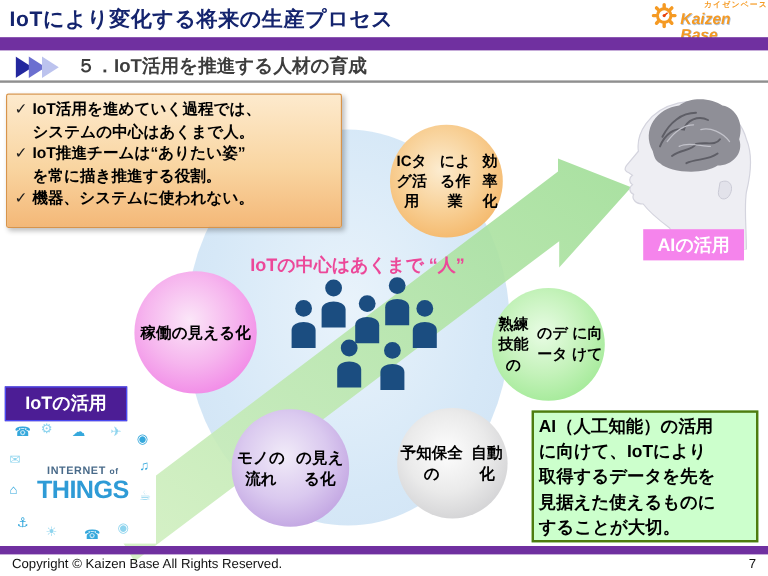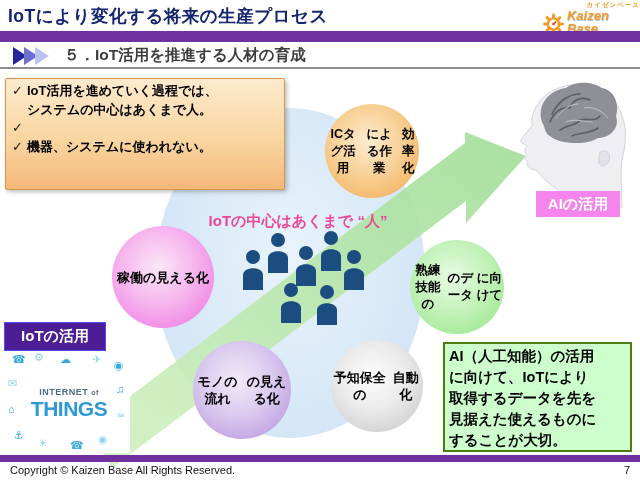--- a/index.html
+++ b/index.html
@@ -6,21 +6,21 @@
   #slide{position:relative;width:640px;height:480px;background:#ffffff;overflow:hidden;
          font-family:"Liberation Sans","DejaVu Sans",sans-serif;}
 
   
   .title{position:absolute;left:8px;top:4px;font-size:17.5px;font-weight:bold;color:#14246e;letter-spacing:0.5px;}
   .top-bar{position:absolute;left:0;top:31px;width:640px;height:11px;background:#7030a0;}
   .subtitle{position:absolute;left:64px;top:45px;font-size:15.5px;font-weight:bold;color:#3d3d3d;}
   .chevrons{position:absolute;left:13px;top:46px;}
   .subtitle-rule{position:absolute;left:0;top:67px;width:640px;height:2px;background:#8f8f8f;}
 
-  .logo{position:absolute;left:543px;top:2px;display:flex;align-items:flex-end;gap:3px;}
+  .logo{position:absolute;left:543px;top:2px;display:flex;align-items:flex-start;gap:3px;}
   .logo-text{display:flex;flex-direction:column;line-height:1;}
   .logo-kana{font-size:6.5px;font-weight:bold;color:#f59a23;text-align:right;letter-spacing:1px;}
   .logo-name{font-size:13px;font-weight:bold;font-style:italic;color:#f59a23;text-shadow:0.5px 0.5px 0 #b0c4de;}
 
   
   .big-ellipse{position:absolute;left:155px;top:108px;width:270px;height:330px;border-radius:50%;
     background:radial-gradient(ellipse at 50% 45%, #e9f3fb 0%, #d6e8f7 60%, #cfe2f4 100%);}
   .arrow-svg{position:absolute;left:0;top:0;width:640px;height:480px;}
 
   .bubble{position:absolute;border-radius:50%;display:flex;flex-direction:row;align-items:center;
@@ -229,20 +229,24 @@
   <div class="checklist">
     <div class="check-item">
       <span class="check-mark">✓</span>
       <span class="check-lines">
         <span>IoT活用を進めていく過程では、</span>
         <span>システムの中心はあくまで人。</span>
       </span>
     </div>
     <div class="check-item">
       <span class="check-mark">✓</span>
+      <span class="check-lines">
+        <span>IoT推進チームは“ありたい姿”</span>
+        <span>を常に描き推進する役割。</span>
+      </span>
     </div>
     <div class="check-item">
       <span class="check-mark">✓</span>
       <span class="check-lines">
         <span>機器、システムに使われない。</span>
       </span>
     </div>
   </div>
 
   <div class="iot-label">IoTの活用</div>

